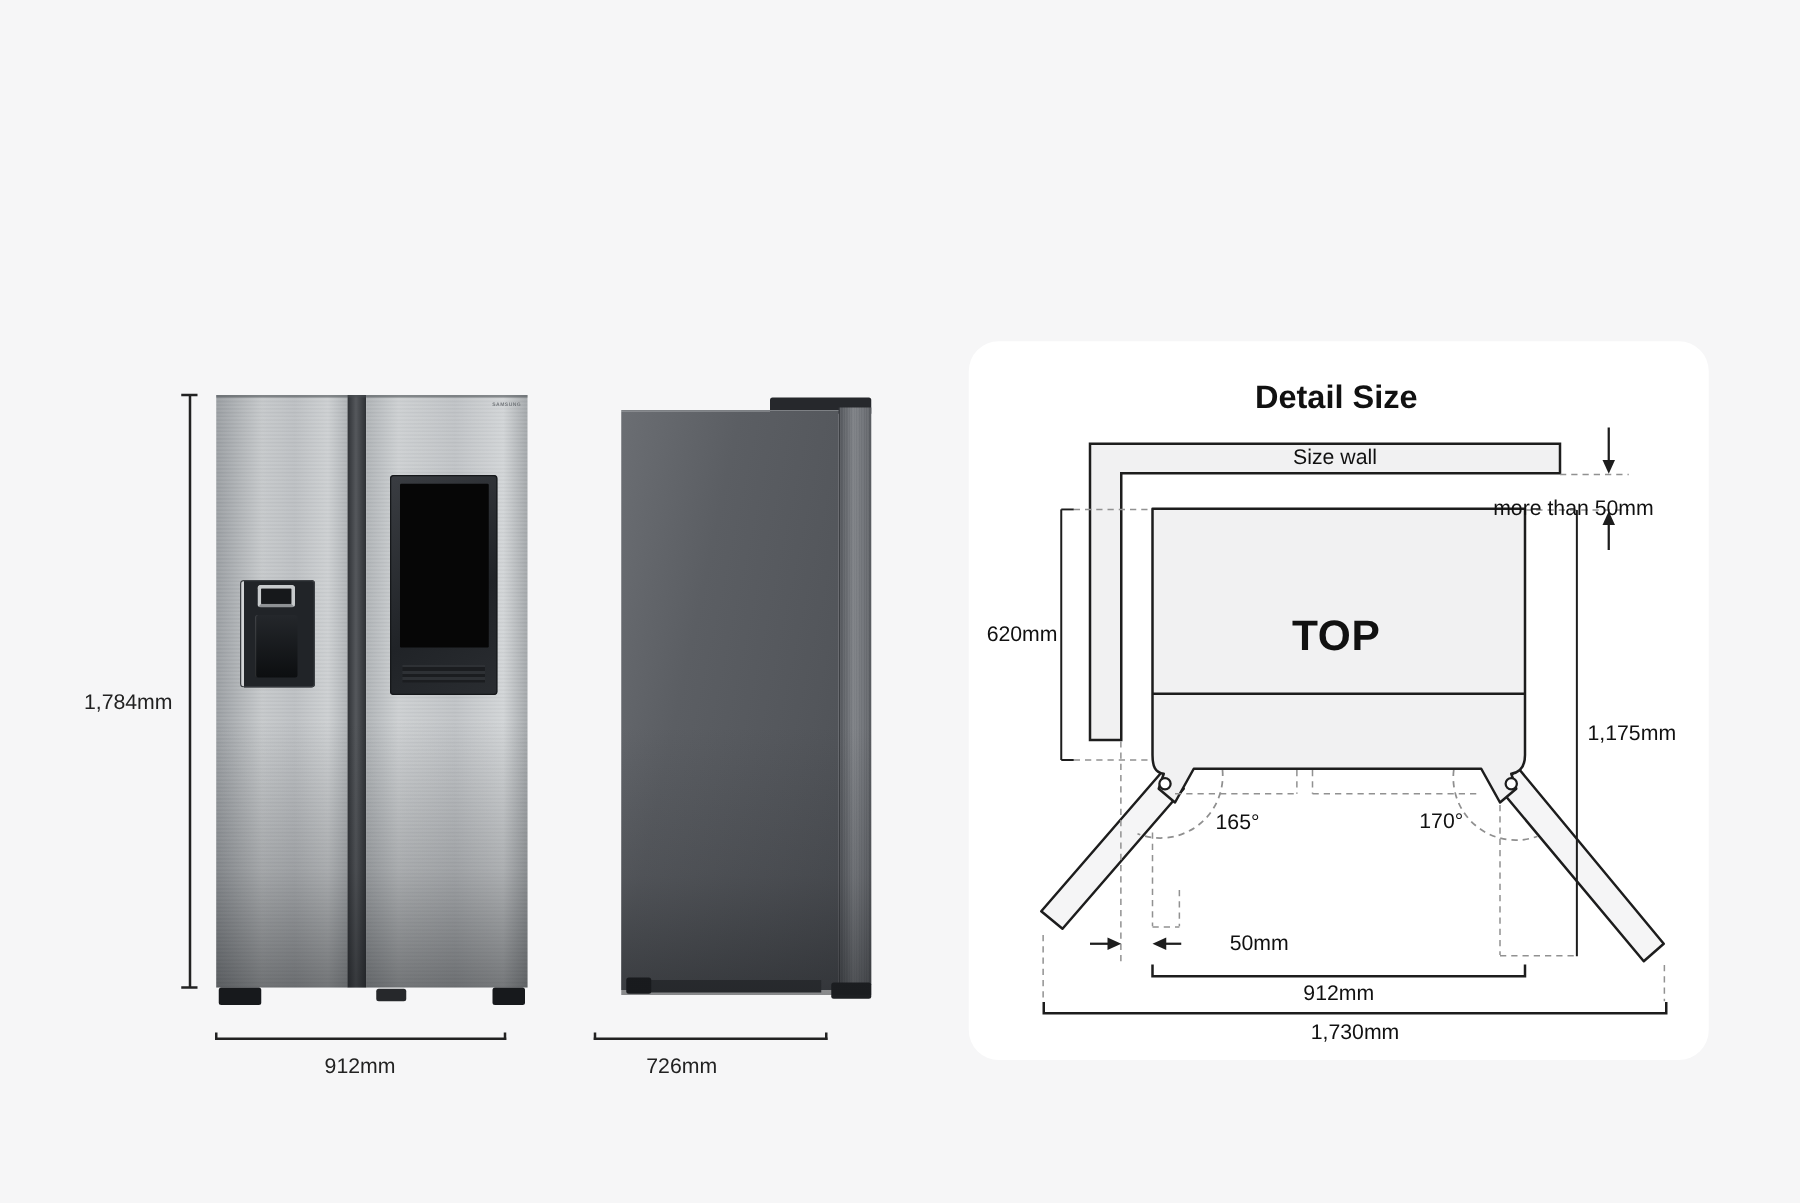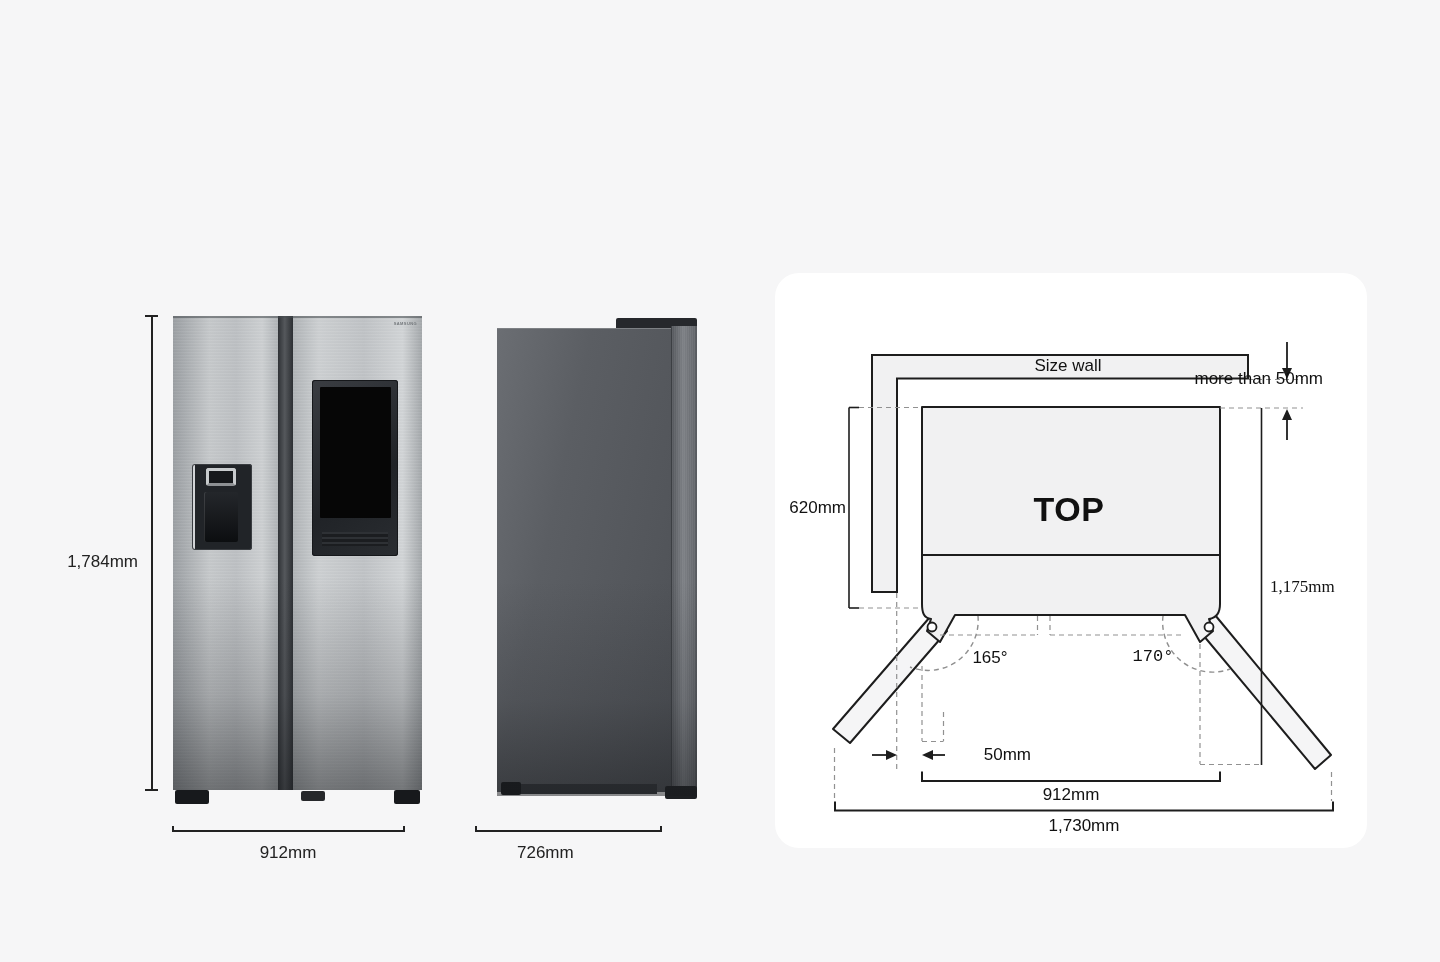--- a/index.html
+++ b/index.html
@@ -176,26 +176,27 @@
       <g>
         <line x1="872" y1="755" x2="888" y2="755" stroke="#1d1d1d" stroke-width="1.8"></line>
         <polygon points="897,755 886,750 886,760" fill="#1d1d1d"></polygon>
       </g>
       <g>
         <line x1="945" y1="755" x2="931" y2="755" stroke="#1d1d1d" stroke-width="1.8"></line>
         <polygon points="922,755 933,750 933,760" fill="#1d1d1d"></polygon>
       </g>
     </svg>
 
+    <div class="panel-title">Detail Size</div>
 
     <div class="dlab" style="left:233px;top:83px;width:120px;text-align:center;">Size wall</div>
-    <div class="dlab" style="right:44px;top:96px;text-align:left;">more than 50mm</div>
+    <div class="dlab" style="right:44px;top:124px;text-align:left;">more than 50mm</div>
     <div class="dlab" style="left:0;top:225px;width:71px;text-align:right;">620mm</div>
     <div class="top-label">TOP</div>
-    <div class="dlab" style="left:495px;top:304px;width:95px;font-family:Liberation Serif, serif;">1,175mm</div>
+    <div class="dlab" style="left:495px;top:304px;width:95px;">1,175mm</div>
     <div class="dlab" style="left:175px;top:375px;width:80px;text-align:center;">165°</div>
-    <div class="dlab" style="left:338px;top:374px;width:80px;text-align:center;font-family:Liberation Mono, monospace;">170°</div>
+    <div class="dlab" style="left:338px;top:374px;width:80px;text-align:center;">170°</div>
     <div class="dlab" style="left:176px;top:472px;width:80px;text-align:right;">50mm</div>
     <div class="dlab" style="left:236px;top:512px;width:120px;text-align:center;">912mm</div>
     <div class="dlab" style="left:239px;top:543px;width:140px;text-align:center;">1,730mm</div>
   </div>
 
 </div>
 
 </body></html>

